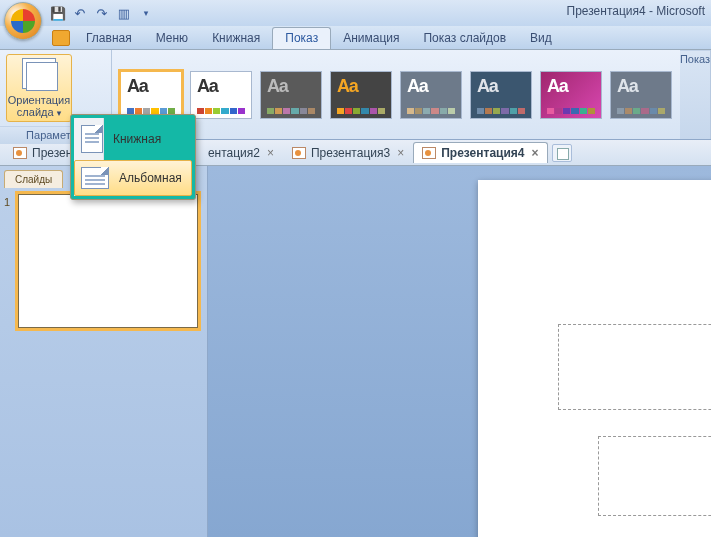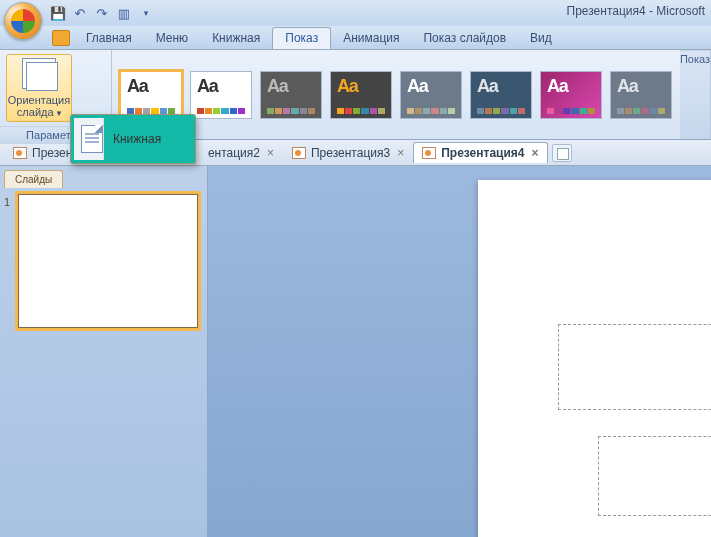--- a/index.html
+++ b/index.html
@@ -256,13 +256,17 @@
     </div>
   </div>
 </div>
 
 <div class="orient-menu">
   <div class="iconstrip"></div>
   <div class="orient-item">
     <div class="orient-ico"></div>
     <span>Книжная</span>
   </div>
+  <div class="orient-item hover">
+    <div class="orient-ico land"></div>
+    <span>Альбомная</span>
+  </div>
 </div>
 
 </body></html>

